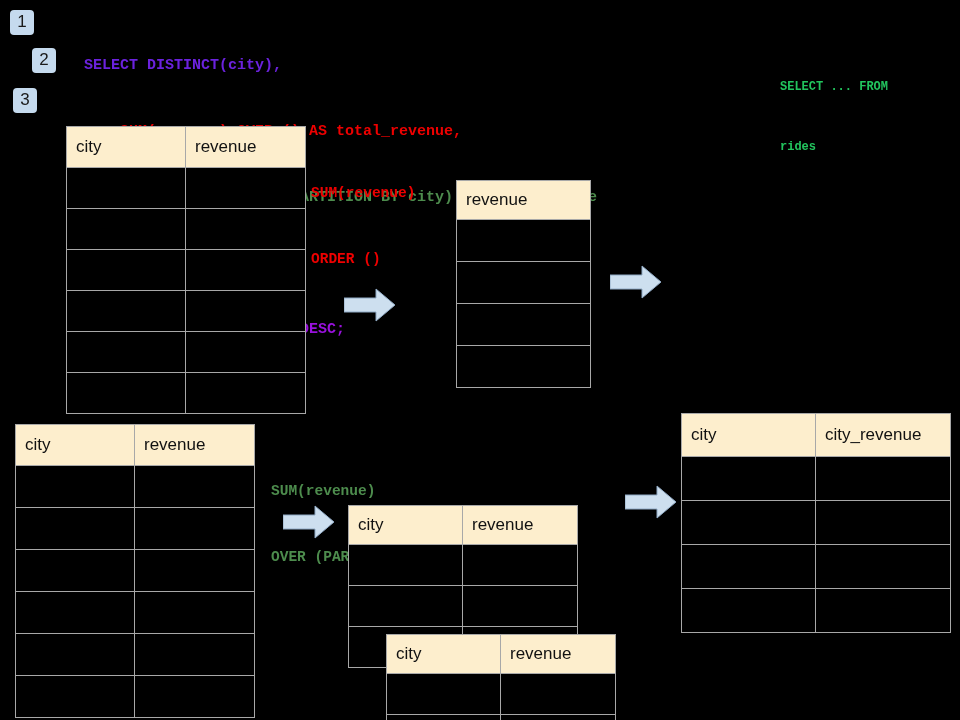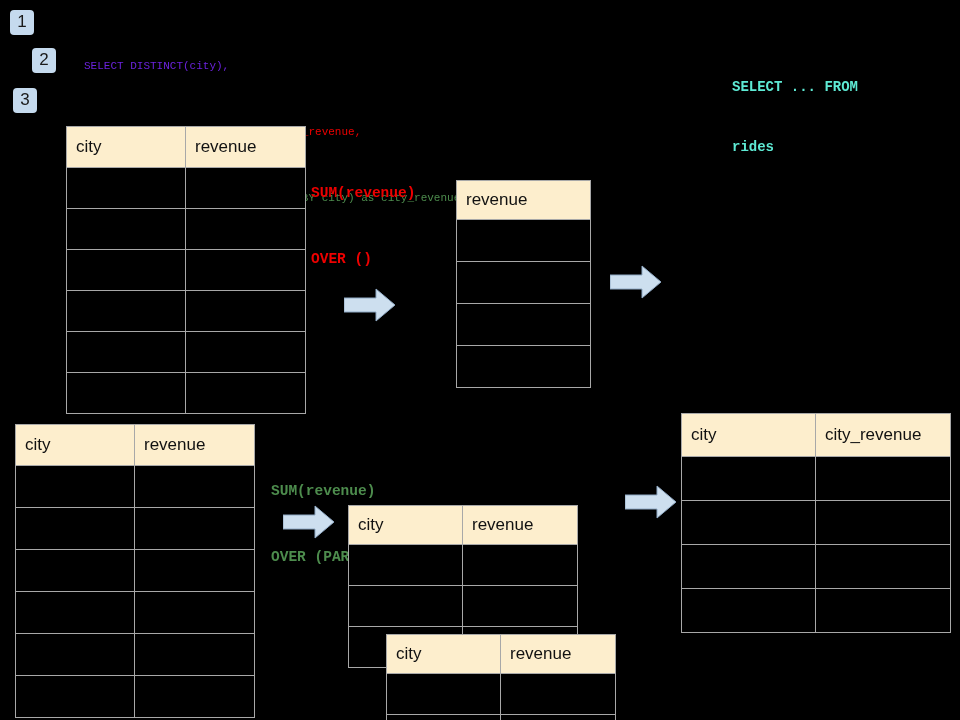--- a/index.html
+++ b/index.html
@@ -28,24 +28,24 @@
     text-align: center;
     width: 24px;
     height: 24px;
     padding: 1px 0 0 0;
   }
 
   
   .code {
     position: absolute;
     font-family: "Liberation Mono", monospace;
-    font-size: 11px;
+    font-size: 15px;
     line-height: 22px;
     white-space: pre;
-    font-weight: normal;
+    font-weight: bold;
     letter-spacing: 0px;
   }
   .code-line { white-space: pre; }
 
   
   .annot {
     position: absolute;
     font-family: "Liberation Mono", monospace;
     font-size: 14.5px;
     line-height: 22px;
@@ -93,28 +93,28 @@
   <div class="badge" style="left:13px; top:88px;">3</div>
 
   <div class="code" style="left:84px; top:11px;">
     <div class="code-line" style="color:#6b22dd;">SELECT DISTINCT(city),</div>
     <div class="code-line" style="color:#ee0000;">    SUM(revenue) OVER () AS total_revenue,</div>
     <div class="code-line" style="color:#4d8c4d;">    SUM(revenue) OVER (PARTITION BY city) as city_revenue</div>
     <div class="code-line" style="color:#9911dd;">  FROM rides</div>
     <div class="code-line" style="color:#9911dd;">  ORDER by city_revenue DESC;</div>
   </div>
 
-  <div class="annot" style="left:732px; top:37px; color:#5eead4; font-size:14px; line-height:20px;">
+  <div class="annot" style="left:780px; top:37px; color:#22c55e; font-size:12px; line-height:20px;">
     <div>SELECT ... FROM</div>
     <div>rides</div>
   </div>
 
   <div class="annot" style="left:311px; top:138px; color:#ee0000;">
     <div>SUM(revenue)</div>
-    <div>OVER ()</div>
+    <div>ORDER ()</div>
   </div>
 
   <div class="annot" style="left:271px; top:436px; color:#4d8c4d;">
     <div>SUM(revenue)</div>
     <div>OVER (PARTITION</div>
   </div>
 
   <table class="tbl" style="left:66px; top:126px; width:239px;">
     <colgroup>
         <col style="width:119px;">

